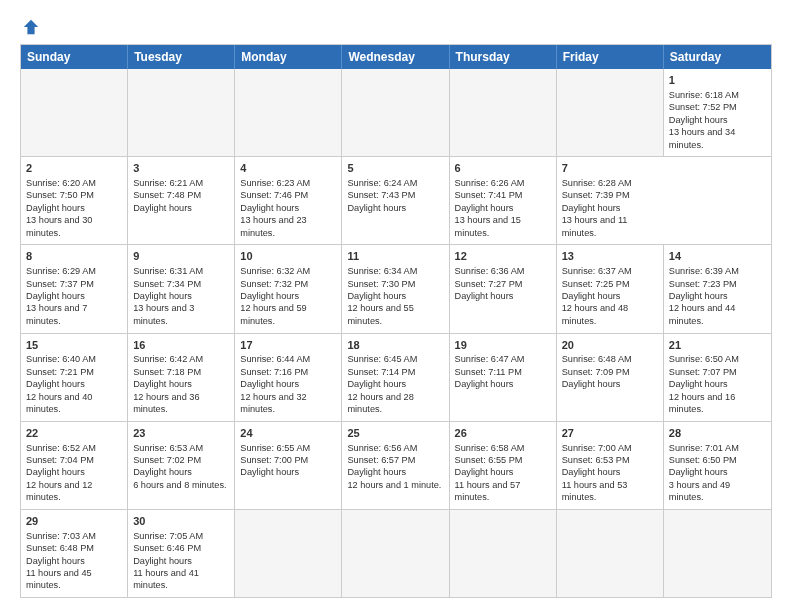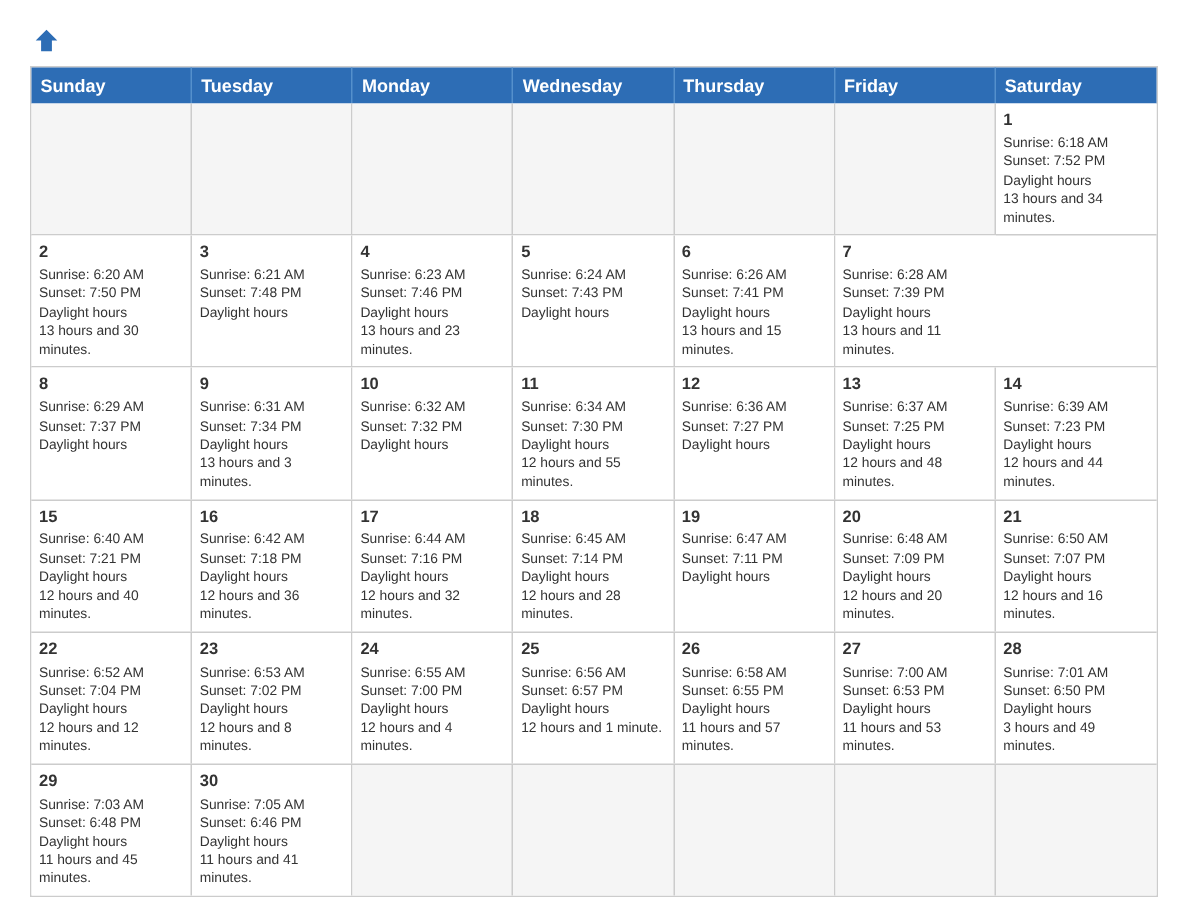--- a/index.html
+++ b/index.html
@@ -199,33 +199,35 @@
             <div>Daylight hours</div>
             <div>13 hours and 11 minutes.</div>
           </div>
         </div>
         <div class="cal-row">
           <div class="cal-cell">
             <span class="day-num">8</span>
             <div>Sunrise: 6:29 AM</div>
             <div>Sunset: 7:37 PM</div>
             <div>Daylight hours</div>
+            <div>13 hours and 7 minutes.</div>
           </div>
           <div class="cal-cell">
             <span class="day-num">9</span>
             <div>Sunrise: 6:31 AM</div>
             <div>Sunset: 7:34 PM</div>
             <div>Daylight hours</div>
             <div>13 hours and 3 minutes.</div>
           </div>
           <div class="cal-cell">
             <span class="day-num">10</span>
             <div>Sunrise: 6:32 AM</div>
             <div>Sunset: 7:32 PM</div>
             <div>Daylight hours</div>
+            <div>12 hours and 59 minutes.</div>
           </div>
           <div class="cal-cell">
             <span class="day-num">11</span>
             <div>Sunrise: 6:34 AM</div>
             <div>Sunset: 7:30 PM</div>
             <div>Daylight hours</div>
             <div>12 hours and 55 minutes.</div>
           </div>
           <div class="cal-cell">
             <span class="day-num">12</span>
@@ -281,21 +283,20 @@
             <span class="day-num">19</span>
             <div>Sunrise: 6:47 AM</div>
             <div>Sunset: 7:11 PM</div>
             <div>Daylight hours</div>
           </div>
           <div class="cal-cell">
             <span class="day-num">20</span>
             <div>Sunrise: 6:48 AM</div>
             <div>Sunset: 7:09 PM</div>
             <div>Daylight hours</div>
-            <div>12 hours and 20 minutes.</div>
           </div>
           <div class="cal-cell">
             <span class="day-num">21</span>
             <div>Sunrise: 6:50 AM</div>
             <div>Sunset: 7:07 PM</div>
             <div>Daylight hours</div>
             <div>12 hours and 16 minutes.</div>
           </div>
         </div>
         <div class="cal-row">
@@ -304,28 +305,27 @@
             <div>Sunrise: 6:52 AM</div>
             <div>Sunset: 7:04 PM</div>
             <div>Daylight hours</div>
             <div>12 hours and 12 minutes.</div>
           </div>
           <div class="cal-cell">
             <span class="day-num">23</span>
             <div>Sunrise: 6:53 AM</div>
             <div>Sunset: 7:02 PM</div>
             <div>Daylight hours</div>
-            <div>12 hours and 8 minutes.</div>
+            <div>6 hours and 8 minutes.</div>
           </div>
           <div class="cal-cell">
             <span class="day-num">24</span>
             <div>Sunrise: 6:55 AM</div>
             <div>Sunset: 7:00 PM</div>
             <div>Daylight hours</div>
-            <div>12 hours and 4 minutes.</div>
           </div>
           <div class="cal-cell">
             <span class="day-num">25</span>
             <div>Sunrise: 6:56 AM</div>
             <div>Sunset: 6:57 PM</div>
             <div>Daylight hours</div>
             <div>12 hours and 1 minute.</div>
           </div>
           <div class="cal-cell">
             <span class="day-num">26</span>

